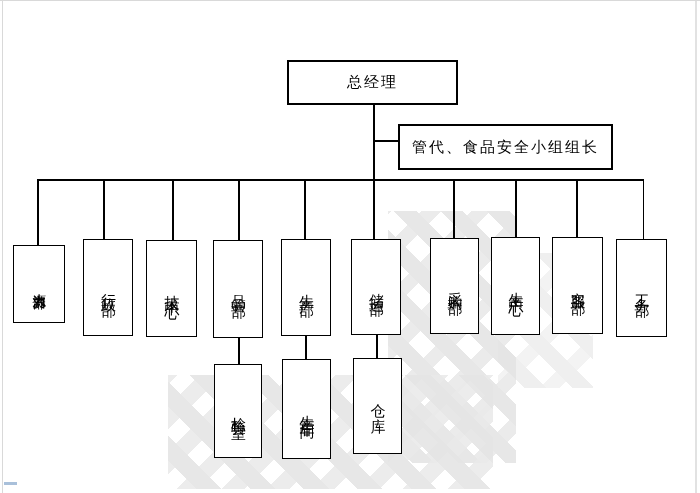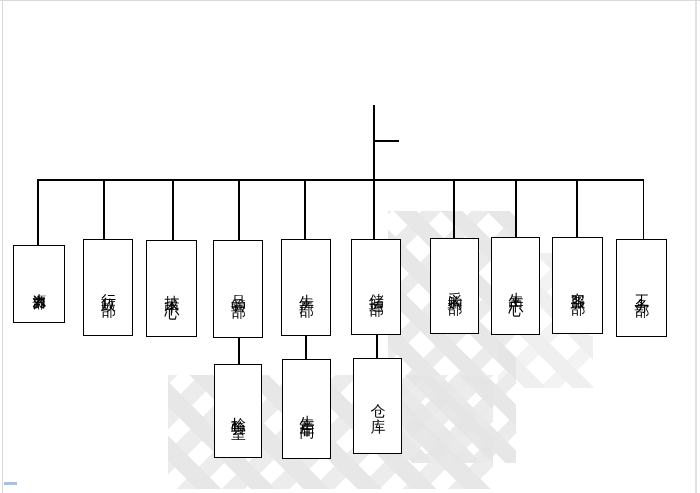--- a/index.html
+++ b/index.html
@@ -95,21 +95,27 @@
   <div class="ln v" style="left:373px;top:178px;height:61px;"></div>
   <div class="ln v" style="left:453px;top:178px;height:60px;"></div>
   <div class="ln v" style="left:515px;top:178px;height:59px;"></div>
   <div class="ln v" style="left:576px;top:178px;height:59px;"></div>
   <div class="ln v" style="left:642.5px;top:178px;height:61px;"></div>
 
   <div class="ln v" style="left:238px;top:336px;height:28px;"></div>
   <div class="ln v" style="left:305px;top:334px;height:25px;"></div>
   <div class="ln v" style="left:376px;top:333px;height:25px;"></div>
 
+  <div class="box hbox" style="left:287px;top:59px;width:171px;height:45px;">
+    <span>总经理</span>
+  </div>
 
+  <div class="box hbox" style="left:398px;top:123px;width:215px;height:46px;">
+    <span>管代、食品安全小组组长</span>
+  </div>
 
   <div class="box vbox chars5" style="left:13px;top:244px;width:52px;height:78px;">
     <span>人力资源部</span>
   </div>
   <div class="box vbox" style="left:83px;top:238px;width:50px;height:97px;">
     <span>行政部</span>
   </div>
   <div class="box vbox chars4" style="left:146px;top:239px;width:51px;height:97px;">
     <span>技术中心</span>
   </div>

